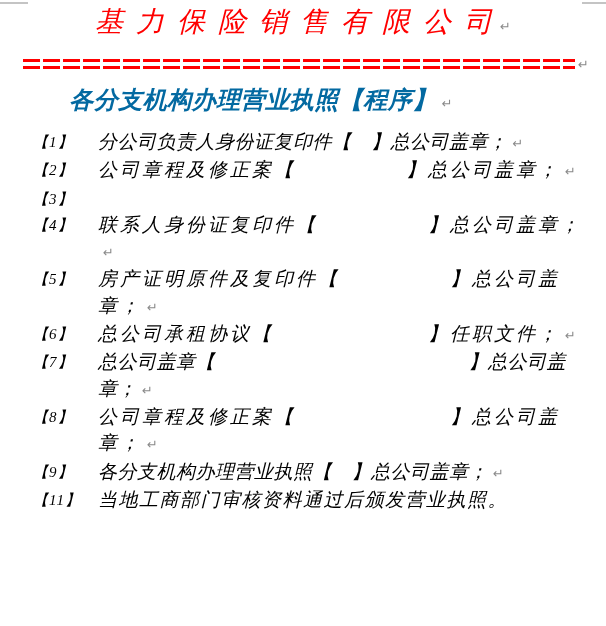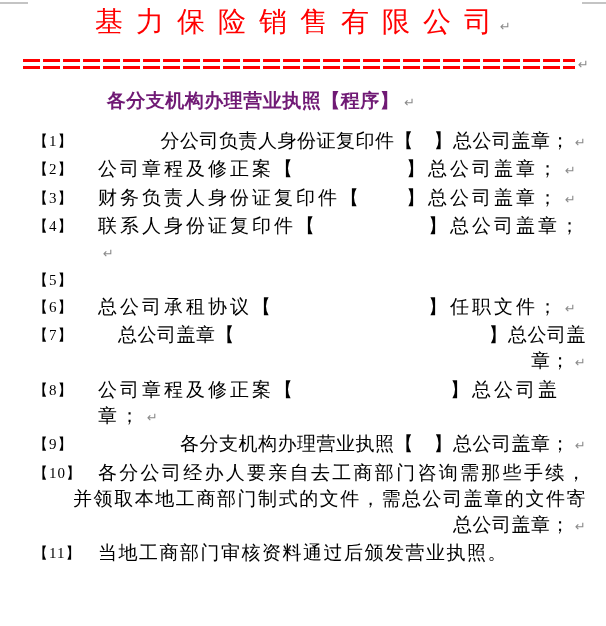--- a/index.html
+++ b/index.html
@@ -3,20 +3,21 @@
 <meta charset="utf-8">
 <style>
   html,body{margin:0;padding:0;background:#fff;}
   .page{
     position:relative;
     width:606px;height:626px;
     background:#ffffff;
     overflow:hidden;
     font-family:"Liberation Serif","DejaVu Serif",serif;
     color:#000;
+    font-style:italic;
   }
   
   .boundary{position:absolute;top:2px;height:2px;background:#c4c4c4;}
   .b-left{left:0;width:28px;}
   .b-right{right:0;width:24px;}
 
   
   .title-row{
     padding-top:5px;text-align:center;
     font-size:28px;line-height:33px;
@@ -32,28 +33,28 @@
   .rule-row{display:flex;align-items:center;margin:15px 0 0 23px;height:12px;}
   .rule{
     width:552px;height:10px;
     background:repeating-linear-gradient(90deg,#ff0000 0 17px,#ffffff 17px 20px);
   }
   .rule-core{height:4px;background:#ffffff;margin-top:3px;}
   .rule-row .pmark{margin-left:3px;}
 
   
   .heading-row{text-align:center;padding-right:84px;margin-top:17px;line-height:27px;}
-  .heading{color:#701a75;font-weight:bold;font-size:19px;letter-spacing:0.5px;}
+  .heading{color:#0369a1;font-weight:bold;font-size:24px;letter-spacing:0.5px;}
 
   
   .items{margin-top:12px;padding:0 20px 0 33px;font-size:19px;}
   .item{display:flex;line-height:26.3px;}
   .num{flex:0 0 65px;font-size:15px;letter-spacing:1px;}
   .body{flex:1;min-width:0;}
-  .sp-t{letter-spacing:0.5px;text-align:right;}   
+  .sp-t{letter-spacing:0.5px;}   
   .sp-m{letter-spacing:1.5px;}   
   .sp-w{letter-spacing:3px;}     
   .just{text-align:justify;text-align-last:justify;}
   .cont{margin-left:-25px;}  
 </style>
 </head>
 <body>
 
 <div class="page">
 
@@ -82,34 +83,34 @@
 
     <div class="item">
       <span class="num">【2】</span>
       <div class="body">
           <div class="sp-w"><span>公司章程及修正案【　　　　　】总公司盖章；</span><span class="pmark">↵</span></div>
         </div>
     </div>
 
     <div class="item">
       <span class="num">【3】</span>
-      <div class="body">
-          <div class="sp-w"><span>财务负责人身份证复印件【　　】总公司盖章；</span><span class="pmark">↵</span></div>
-        </div>
     </div>
 
     <div class="item">
       <span class="num">【4】</span>
       <div class="body">
           <div class="sp-w"><span>联系人身份证复印件【　　　　　】总公司盖章；</span><span class="pmark">↵</span></div>
         </div>
     </div>
 
     <div class="item">
       <span class="num">【5】</span>
+      <div class="body">
+          <div class="sp-w"><span>房产证明原件及复印件【　　　　　】总公司盖章；</span><span class="pmark">↵</span></div>
+        </div>
     </div>
 
     <div class="item">
       <span class="num">【6】</span>
       <div class="body">
           <div class="sp-w"><span>总公司承租协议【　　　　　　　】任职文件；</span><span class="pmark">↵</span></div>
         </div>
     </div>
 
     <div class="item">
@@ -126,28 +127,20 @@
         </div>
     </div>
 
     <div class="item">
       <span class="num">【9】</span>
       <div class="body">
           <div class="sp-t"><span>各分支机构办理营业执照【　】总公司盖章；</span><span class="pmark">↵</span></div>
         </div>
     </div>
 
-    <div class="item">
-      <span class="num">【10】</span>
-      <div class="body">
-        <div class="just sp-t">各分公司经办人要亲自去工商部门咨询需那些手续，</div>
-        <div class="cont just sp-t">并领取本地工商部门制式的文件，需总公司盖章的文件寄</div>
-        <div class="cont sp-t"><span>总公司盖章；</span><span class="pmark">↵</span></div>
-      </div>
-    </div>
 
     <div class="item">
       <span class="num">【11】</span>
       <div class="body">
           <div class="sp-m"><span>当地工商部门审核资料通过后颁发营业执照。</span></div>
         </div>
     </div>
 
   </div>
 </div>

